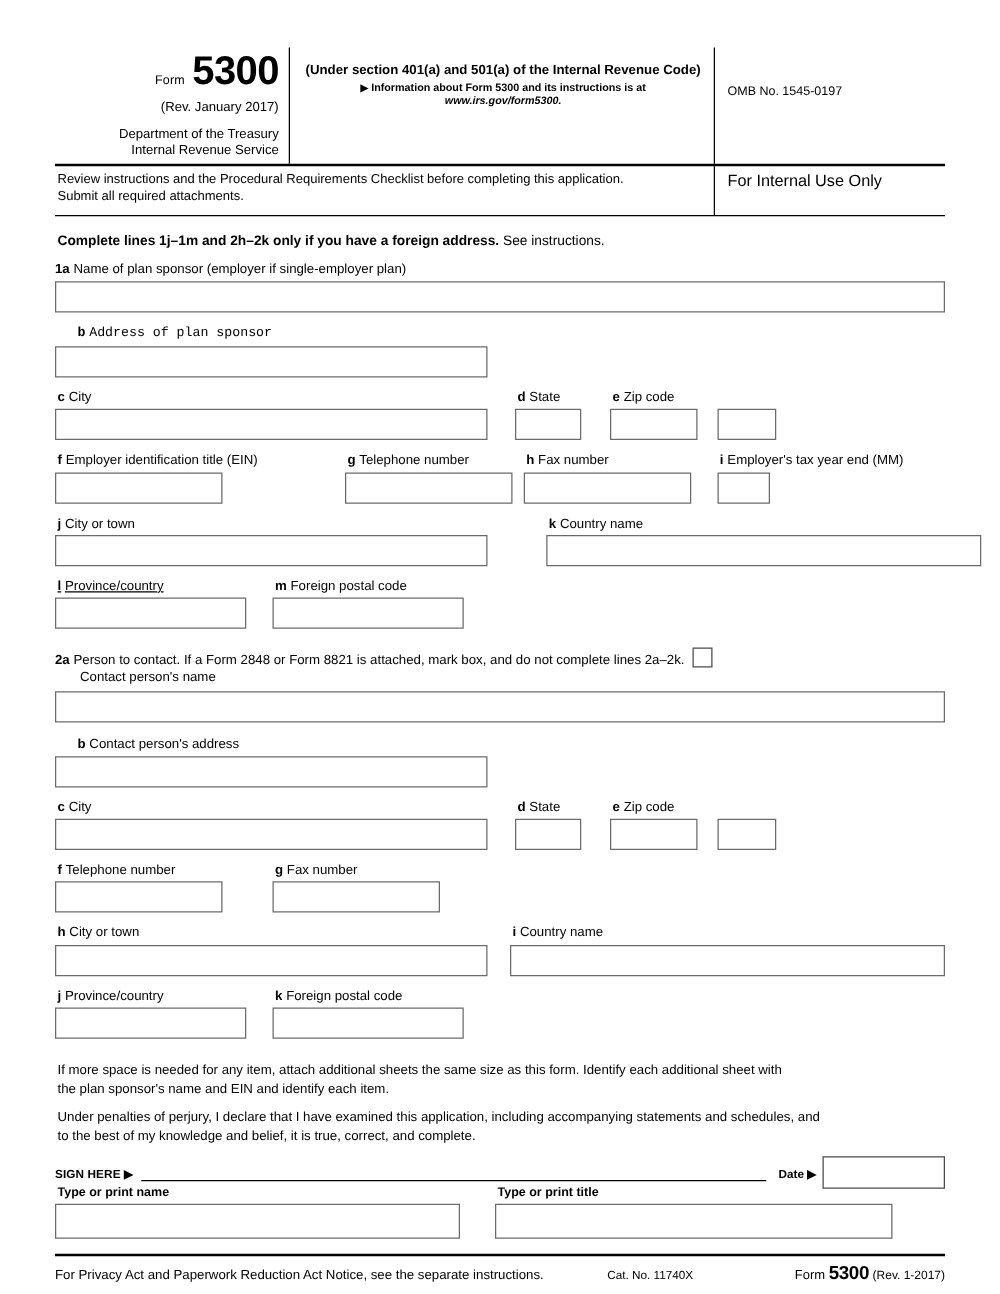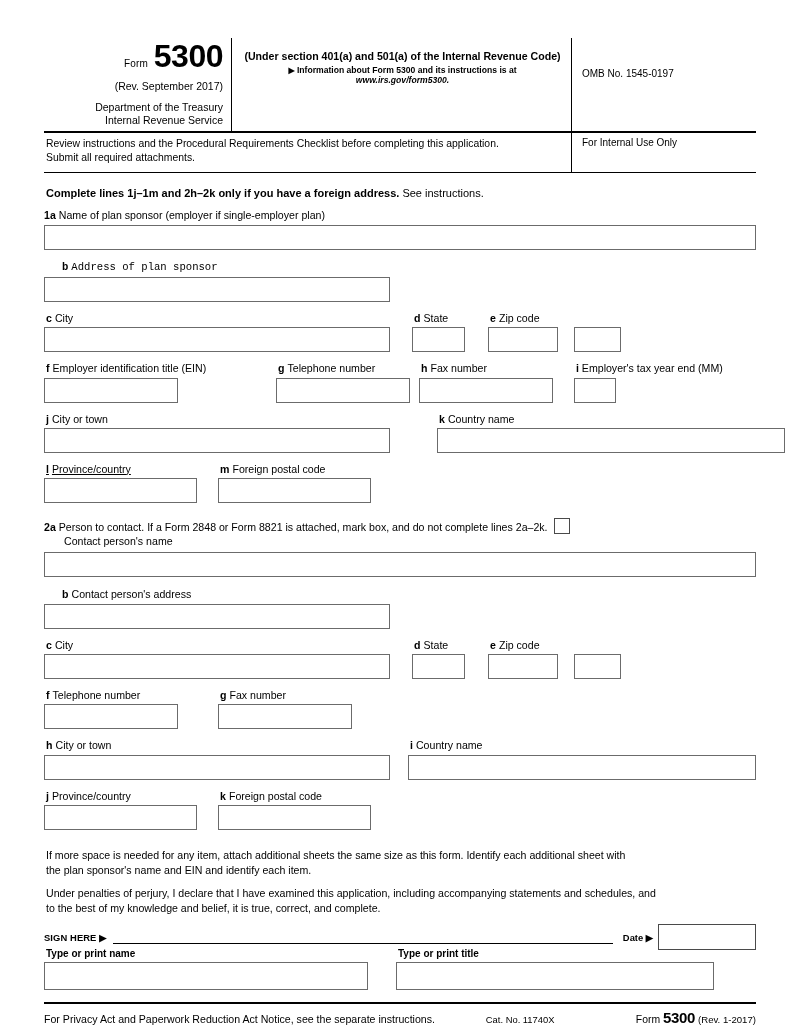--- a/index.html
+++ b/index.html
@@ -107,21 +107,21 @@
     box-sizing: border-box;
     border-right: 1.6px solid #000;
     padding: 4px 8px 7px 2px;
     font-size: 10.4px;
     line-height: 1.35;
   }
   .strip-right {
     width: 184px;
     box-sizing: border-box;
     padding: 4px 0 7px 10px;
-    font-size: 10px;
+    font-size: 13px;
   }
 
   
   .note {
     font-size: 11px;
     margin: 14px 0 10px 2px;
   }
   .note b { font-weight: bold; }
 
   .row { position: relative; margin-bottom: 2px; }
@@ -235,21 +235,21 @@
 
 <div id="page">
   <div class="form">
 
     <div class="hdr">
       <div class="hdr-left">
         <div class="formno-row">
           <span class="formno-lbl">Form</span>
           <span class="formno-val">5300</span>
         </div>
-        <div class="rev">(Rev. September 2017)</div>
+        <div class="rev">(Rev. January 2017)</div>
         <div class="dept">
           <div>Department of the Treasury</div>
           <div>Internal Revenue Service</div>
         </div>
       </div>
 
       <div class="hdr-mid">
         <div class="subtitle">(Under section 401(a) and 501(a) of the Internal Revenue Code)</div>
         <div class="infoline">
           <span class="arr">▶</span>

